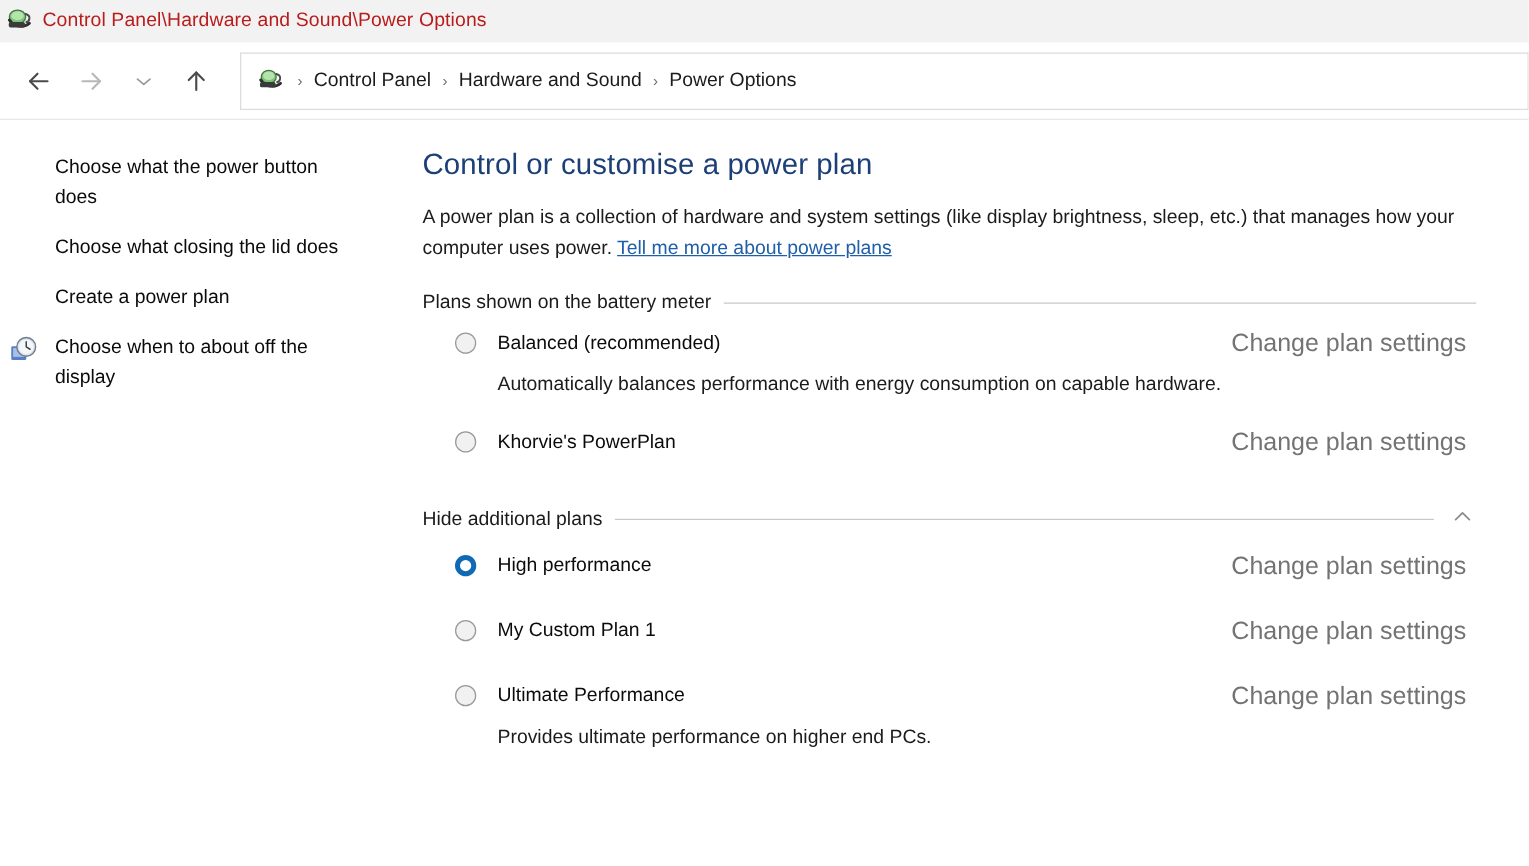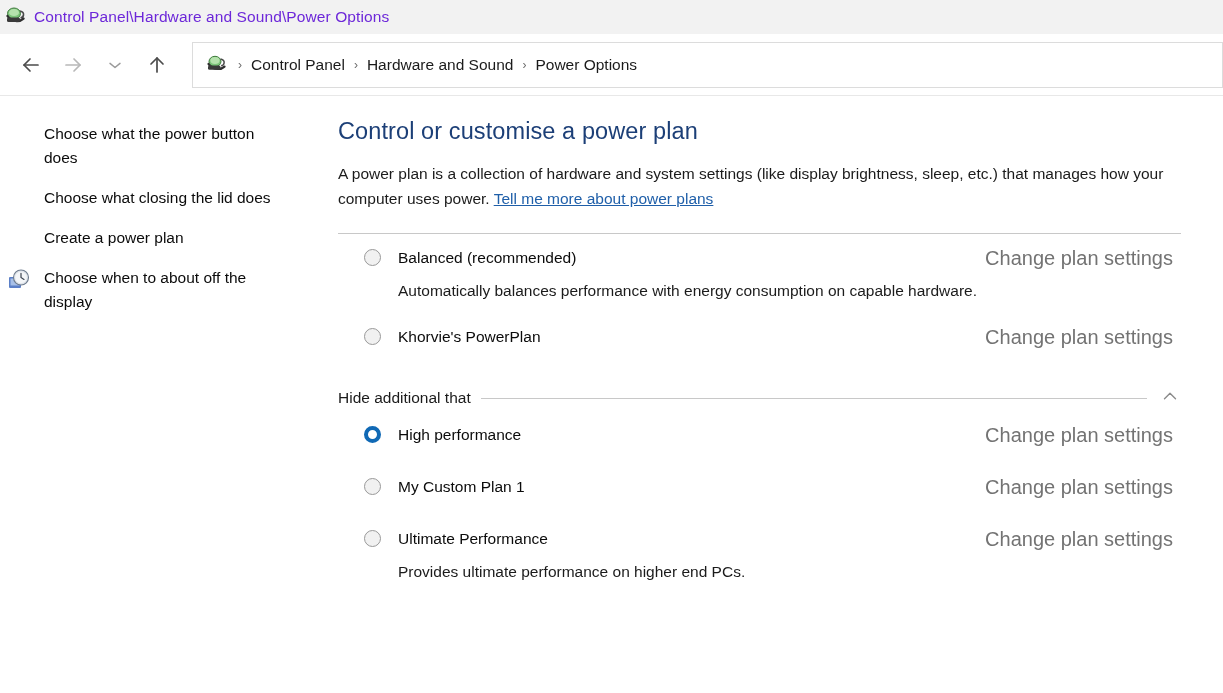--- a/index.html
+++ b/index.html
@@ -16,21 +16,21 @@
     height: 34px;
     background: #f2f2f2;
     display: flex;
     align-items: center;
     padding-left: 4px;
     border-bottom: 1px solid #f2f2f2;
   }
   .titlebar-icon { width: 24px; height: 24px; flex: 0 0 24px; margin-right: 6px; }
   .titlebar-text {
     font-size: 15.5px;
-    color: #6d28d9;
+    color: #b91c1c;
     letter-spacing: .1px;
     white-space: nowrap;
   }
 
   
   .navbar {
     height: 62px;
     background: #ffffff;
     display: flex;
     align-items: center;
@@ -291,20 +291,21 @@
 
   <div class="content">
 
     <h1 class="page-title">Control or customise a power plan</h1>
 
     <p class="desc">
       <span>A power plan is a collection of hardware and system settings (like display brightness, sleep, etc.) that manages how your computer uses power. </span><span class="link">Tell me more about power plans</span>
     </p>
 
     <div class="section-head">
+      <span class="label">Plans shown on the battery meter</span>
       <span class="rule"></span>
     </div>
 
     <div class="plan">
       <span class="radio off"></span>
       <div class="plan-top">
         <span class="plan-name bold">Balanced (recommended)</span>
         <span class="plan-link">Change plan settings</span>
       </div>
       <div class="plan-desc">Automatically balances performance with energy consumption on capable hardware.</div>
@@ -312,21 +313,21 @@
 
     <div class="plan spaced" style="margin-top:22px;">
       <span class="radio off"></span>
       <div class="plan-top">
         <span class="plan-name">Khorvie's PowerPlan</span>
         <span class="plan-link">Change plan settings</span>
       </div>
     </div>
 
     <div class="section-head" style="margin-top:30px;">
-      <span class="label">Hide additional that</span>
+      <span class="label">Hide additional plans</span>
       <span class="rule"></span>
       <span class="chevron-up">
         <svg viewBox="0 0 24 24" width="22" height="22" fill="none" stroke="#8a8a8a" stroke-width="1.5" stroke-linecap="round" stroke-linejoin="round">
           <path d="M6 15 L12 9 L18 15"></path>
         </svg>
       </span>
     </div>
 
     <div class="plan" style="margin-top:12px;">
       <span class="radio on"></span>

